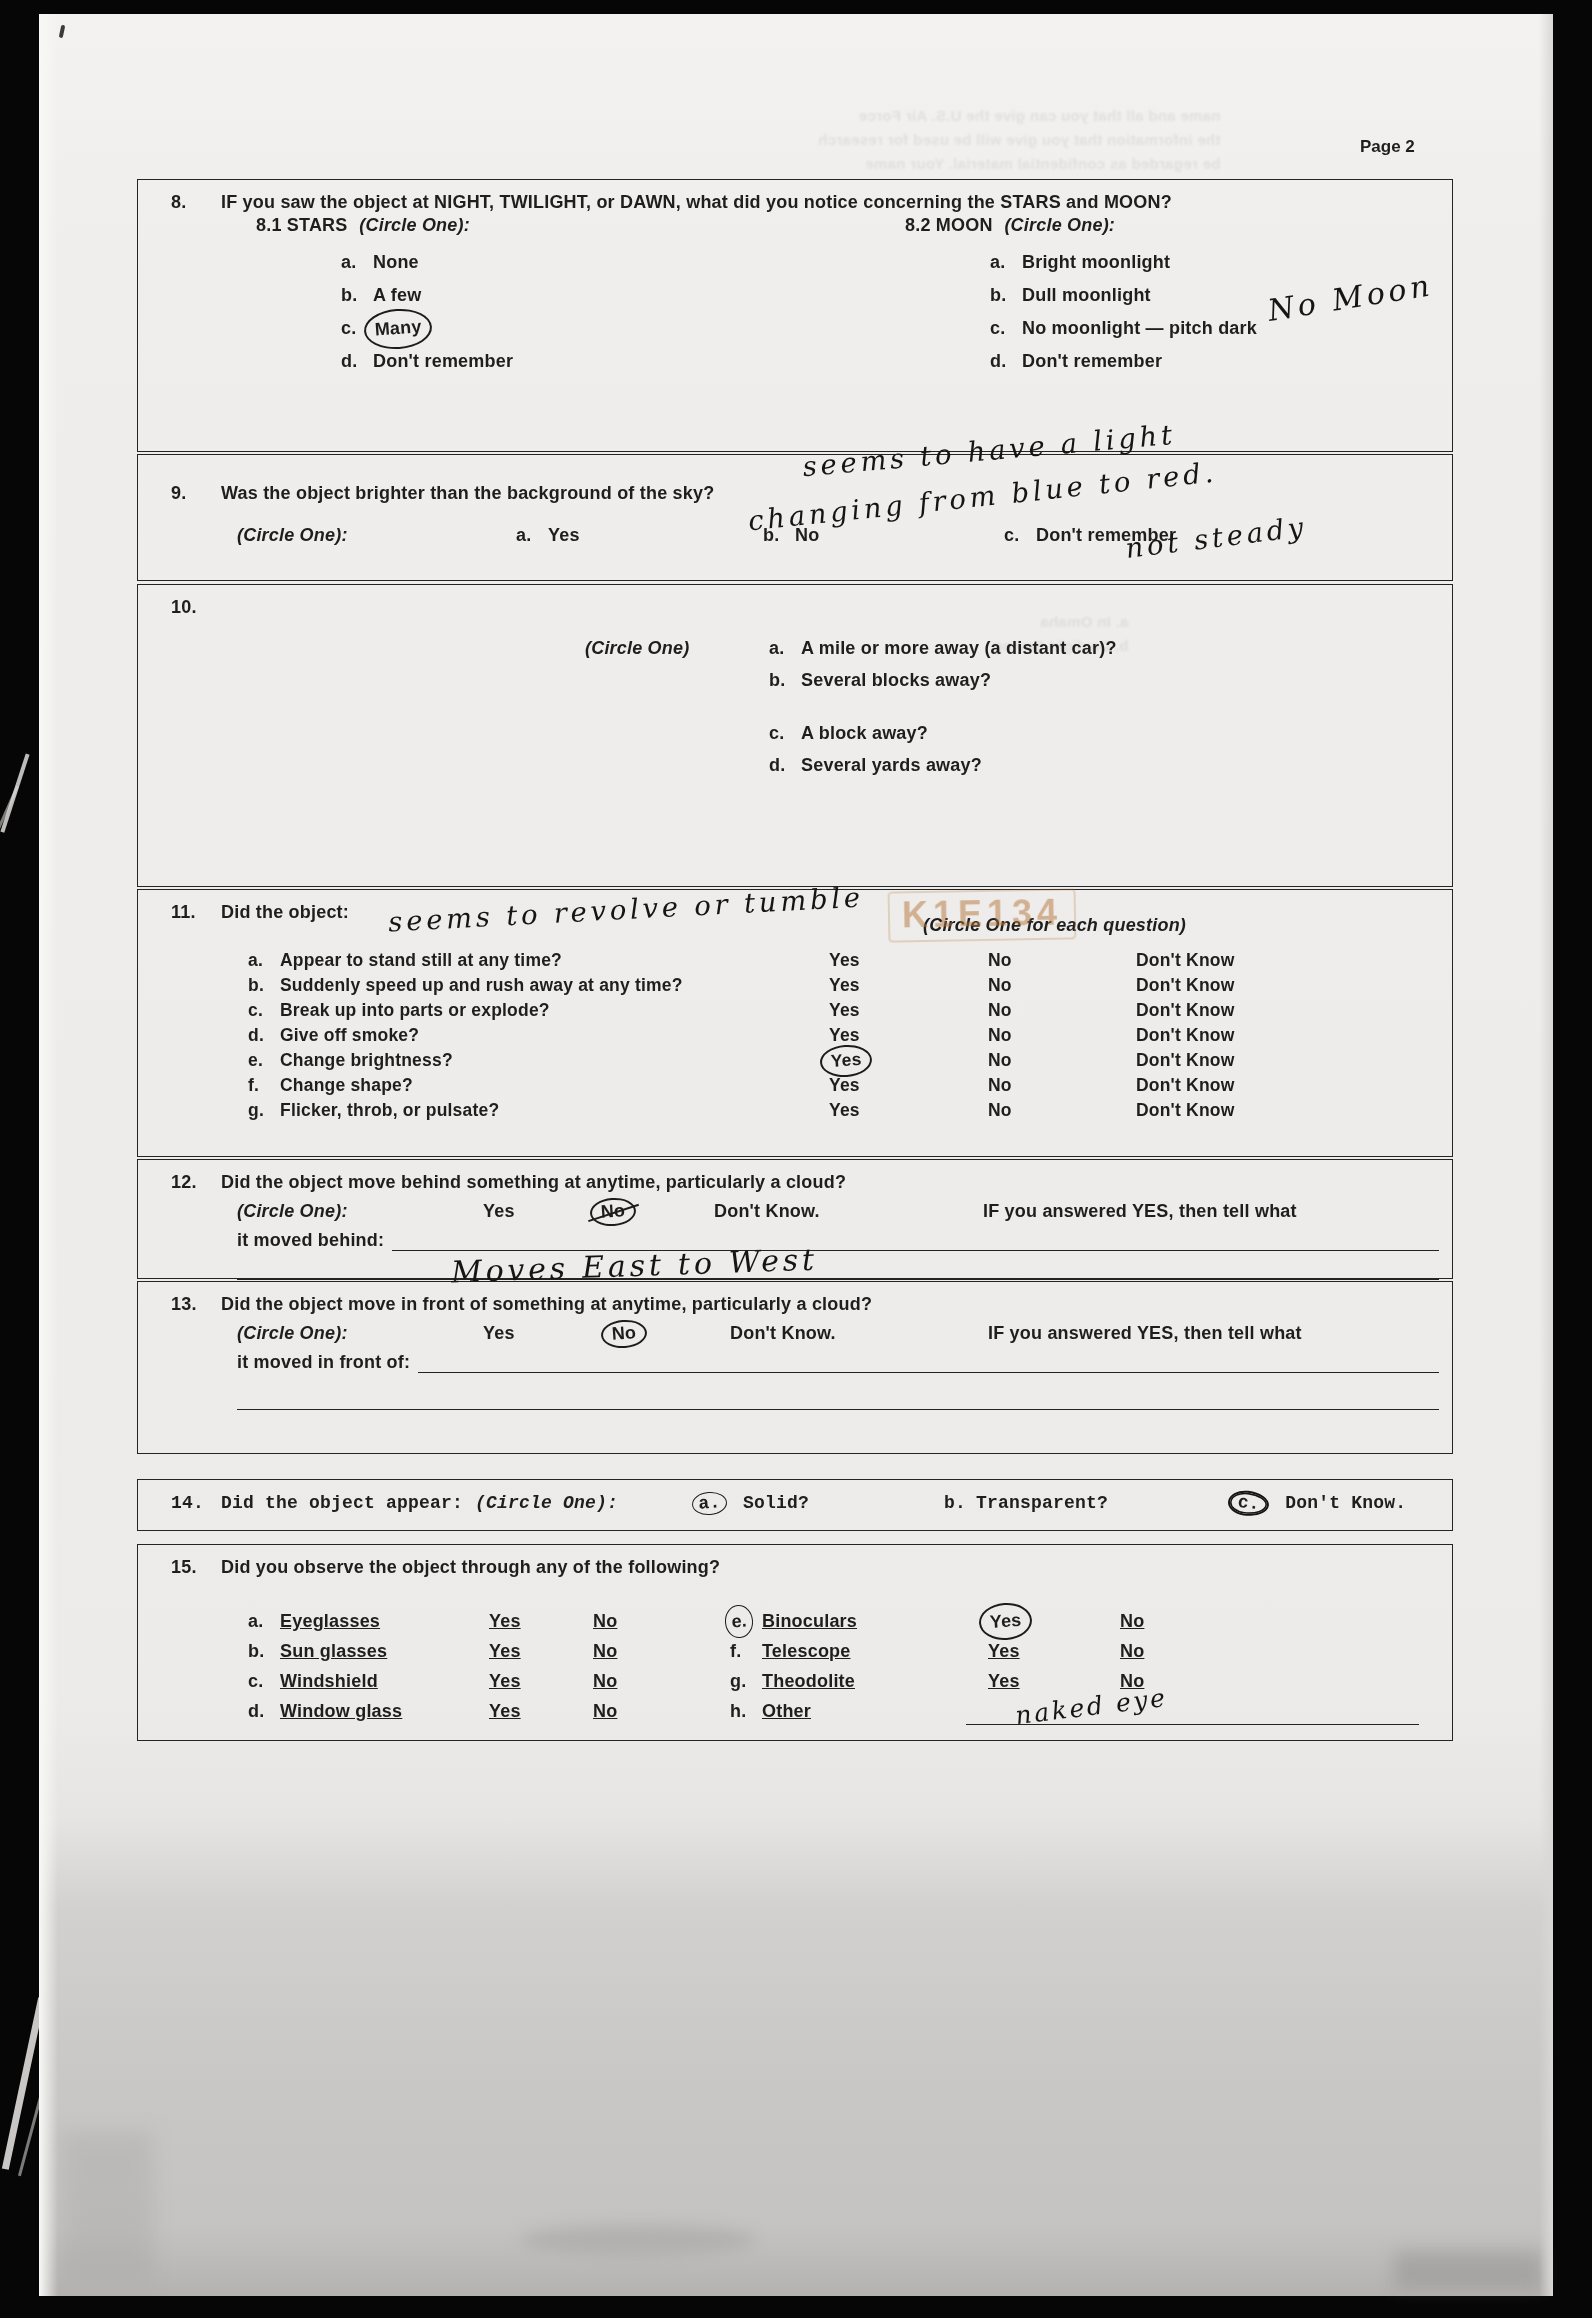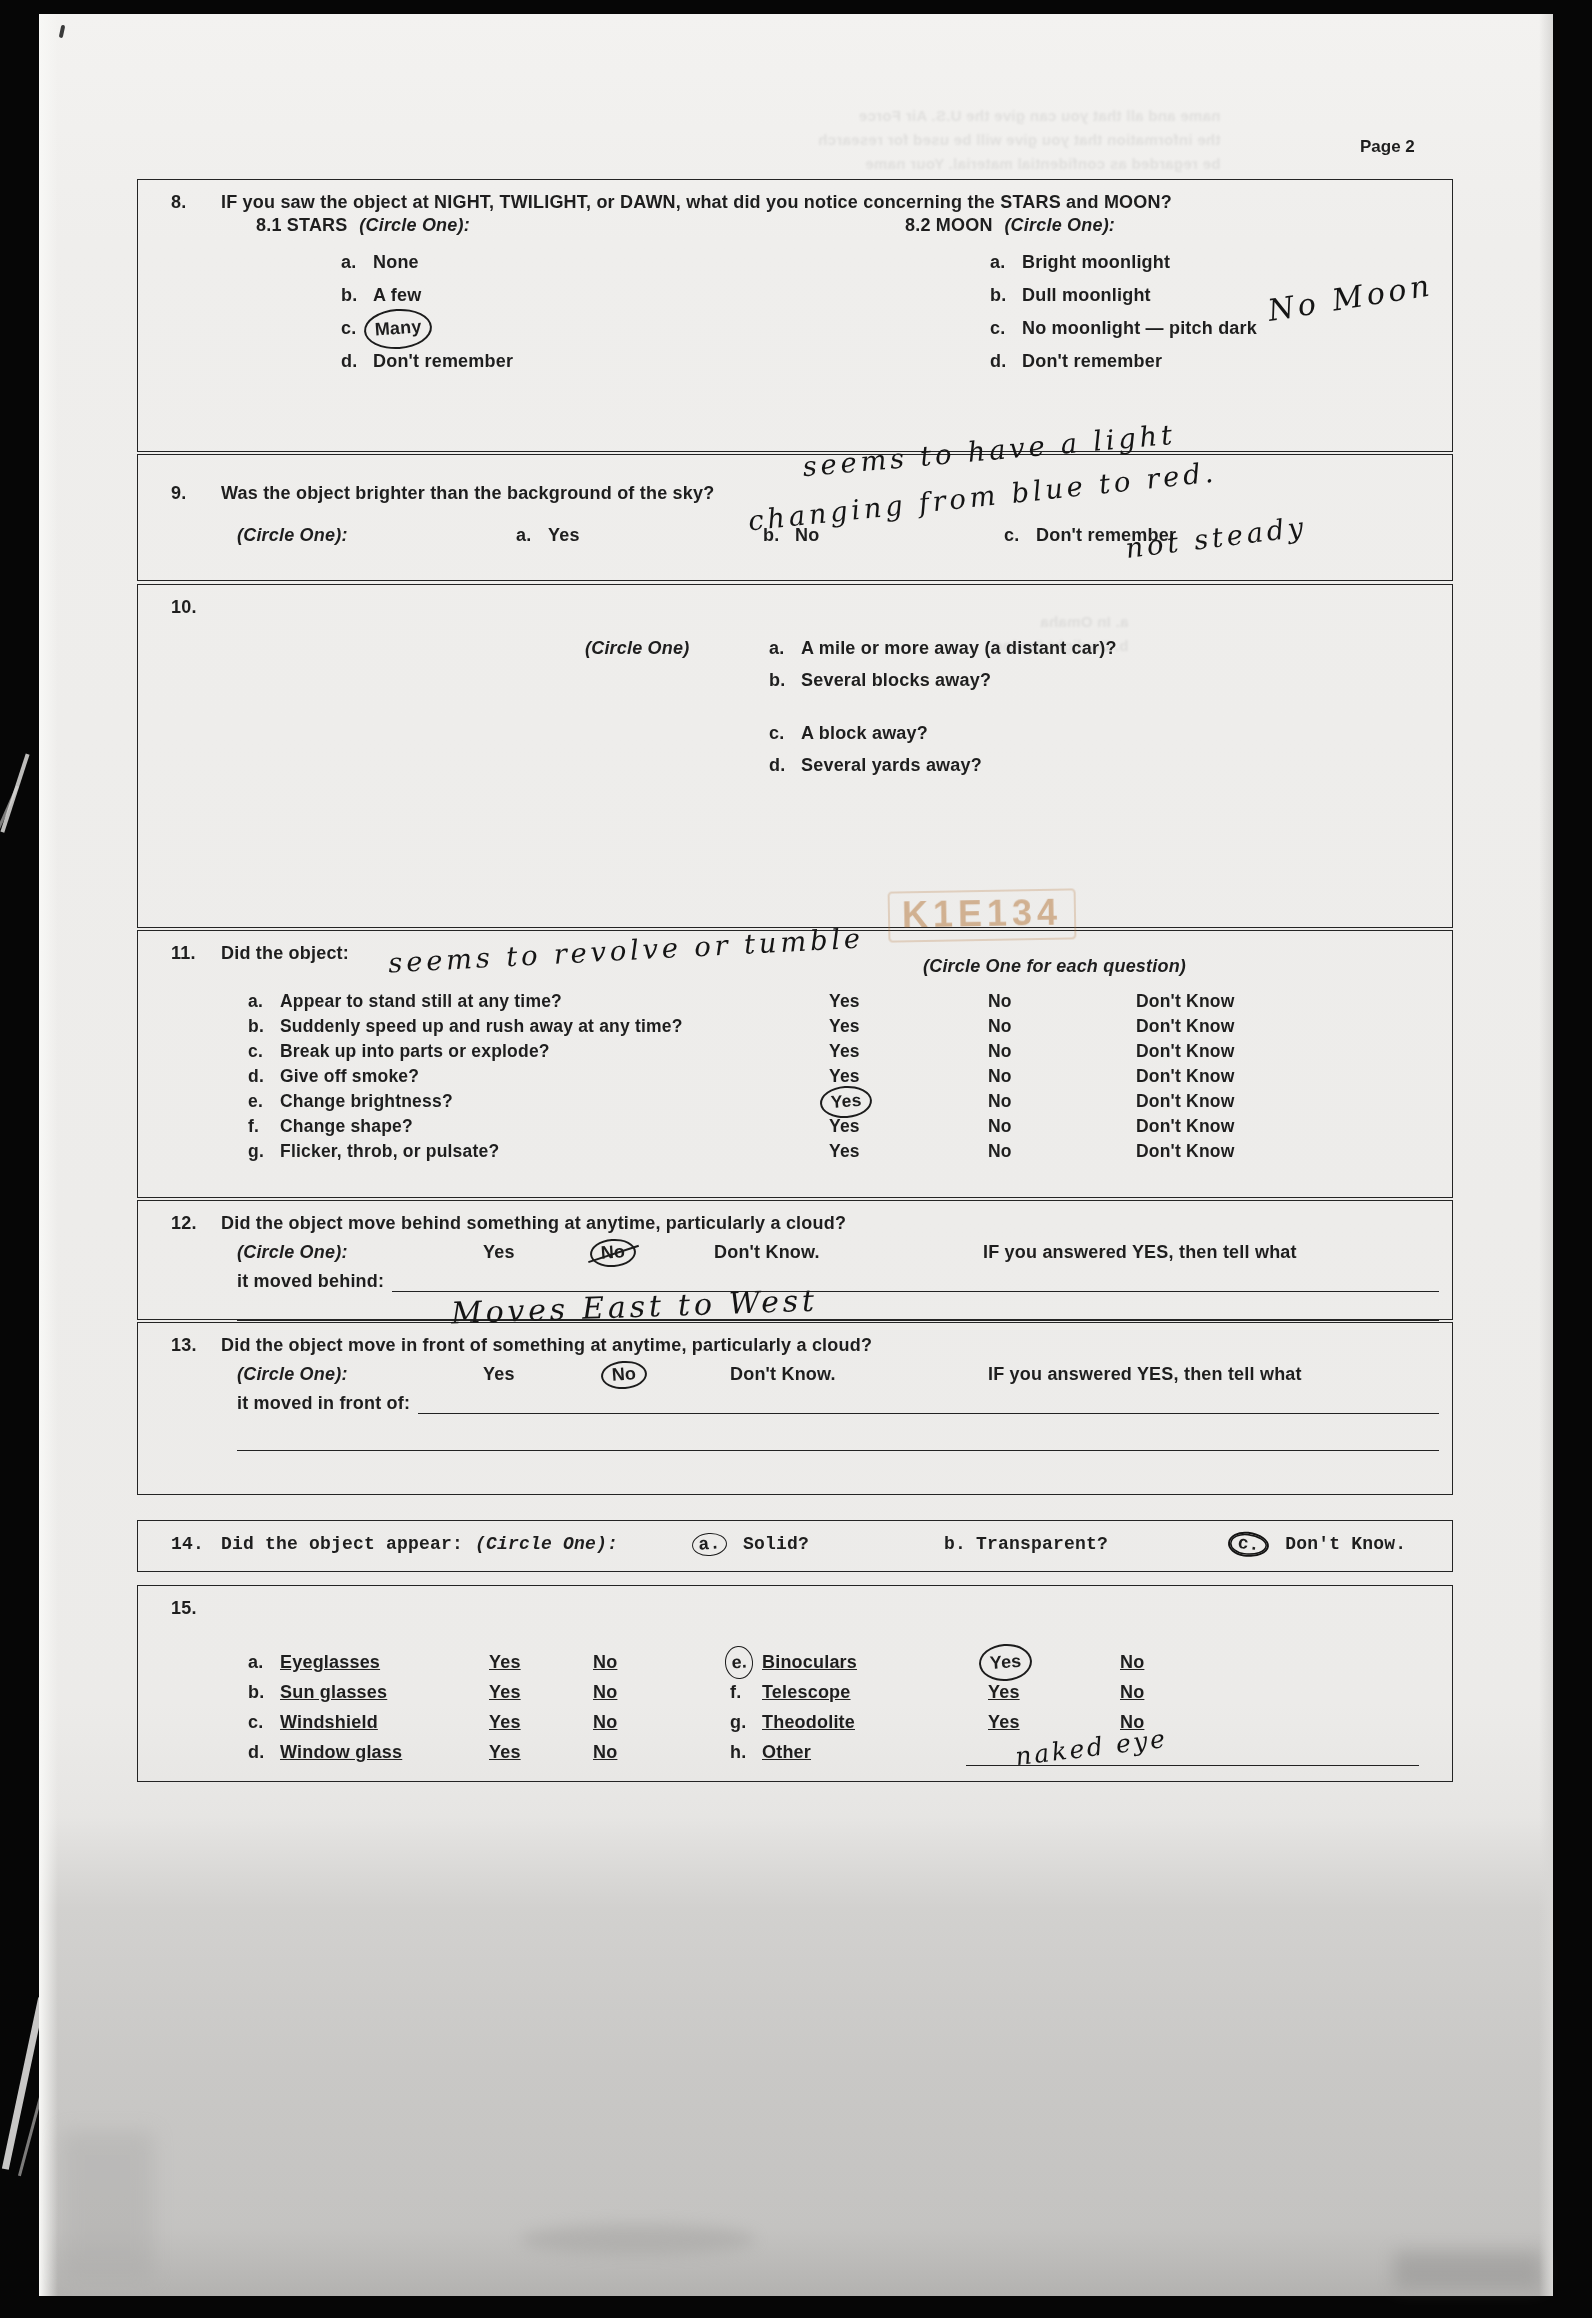--- a/index.html
+++ b/index.html
@@ -38,21 +38,21 @@
   .ghost-top{left:779px;top:90px;}
   .ghost-side{left:954px;top:596px;}
   .stamp{position:absolute;left:849px;top:876px;color:#b5763a;opacity:.5;filter:blur(0.7px);
     font-size:36px;letter-spacing:5px;font-weight:700;transform:rotate(-1deg);
     border:2.2px solid rgba(181,118,58,.5);padding:1.1px 12px 4.4px;border-radius:4.4px;z-index:4;}
   
   .page-label{position:absolute;left:1321px;top:123px;font-size:17px;font-weight:700;color:#1e1e1e;}
   .form{position:absolute;left:98px;top:165px;width:1316px;
     font-size:18px;font-weight:700;color:#1e1e1e;letter-spacing:0.2px;}
   .box{box-sizing:border-box;border:1.6px solid #242424;margin-bottom:2.2px;position:relative;}
-  .b8{height:273px;} .b9{height:127px;} .b10{height:344px;} .b11{height:268px;}
+  .b8{height:273px;} .b9{height:127px;} .b10{height:303px;} .b11{height:268px;}
   .b12{height:120px;} .b13{height:173px;margin-bottom:25px;}
   .b14{height:52px;margin-bottom:13px;} .b15{height:197px;}
   .it{font-style:italic;}
   .lt{display:inline-block;min-width:32px;}
   .q-title{display:flex;padding:12px 13px 0 33px;}
   .q-num{flex:0 0 50px;}
   .q-text{flex:1;}
   
   .hand{font-family:"DejaVu Serif",serif;font-style:italic;font-weight:500;color:#151515;
     font-size:27.4px;letter-spacing:3.8px;white-space:nowrap;z-index:3;position:absolute;}
@@ -334,20 +334,21 @@
         <span class="q14-c it">(Circle One):</span>
         <span class="q14-a"><span class="circ small">a.</span>&nbsp;&nbsp;<span>Solid?</span></span>
         <span class="q14-b"><span class="lt">b.</span><span>Transparent?</span></span>
         <span class="q14-dk"><span class="scrib">c.</span>&nbsp;&nbsp;<span>Don't Know.</span></span>
       </div>
     </section>
 
     <section class="box b15">
       <div class="q-title">
         <span class="q-num">15.</span>
+        <span class="q-text">Did you observe the object through any of the following?</span>
       </div>
       <div class="q15-rows">
         <div class="q15-row">
           <div><span class="lt">a.</span><span>Eyeglasses</span></div>
           <div>Yes</div>
           <div>No</div>
           <div><span class="lt"><span class="circ small">e.</span></span><span>Binoculars</span></div>
           <div><span class="circ">Yes</span></div>
           <div>No</div>
         </div>

